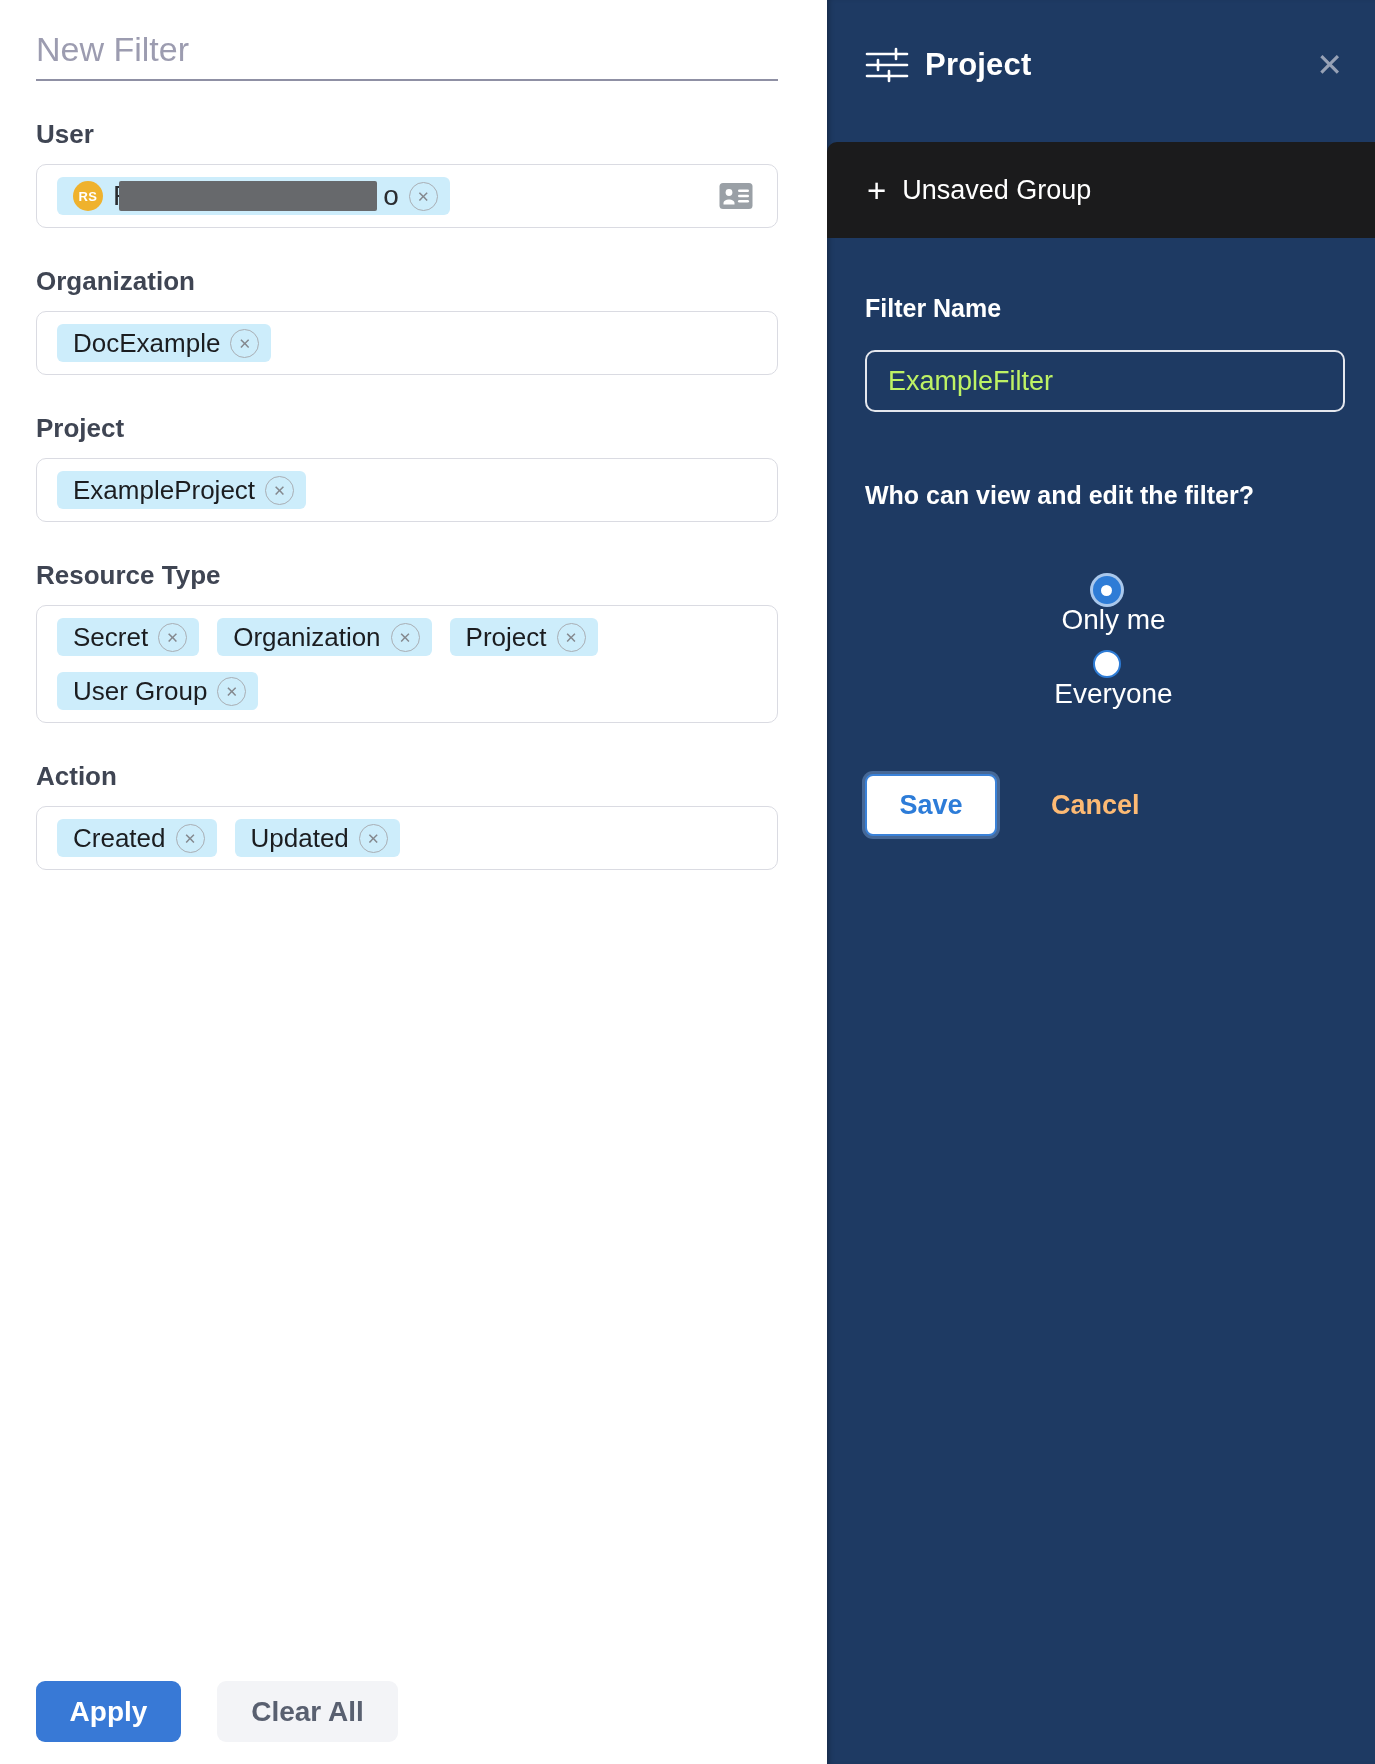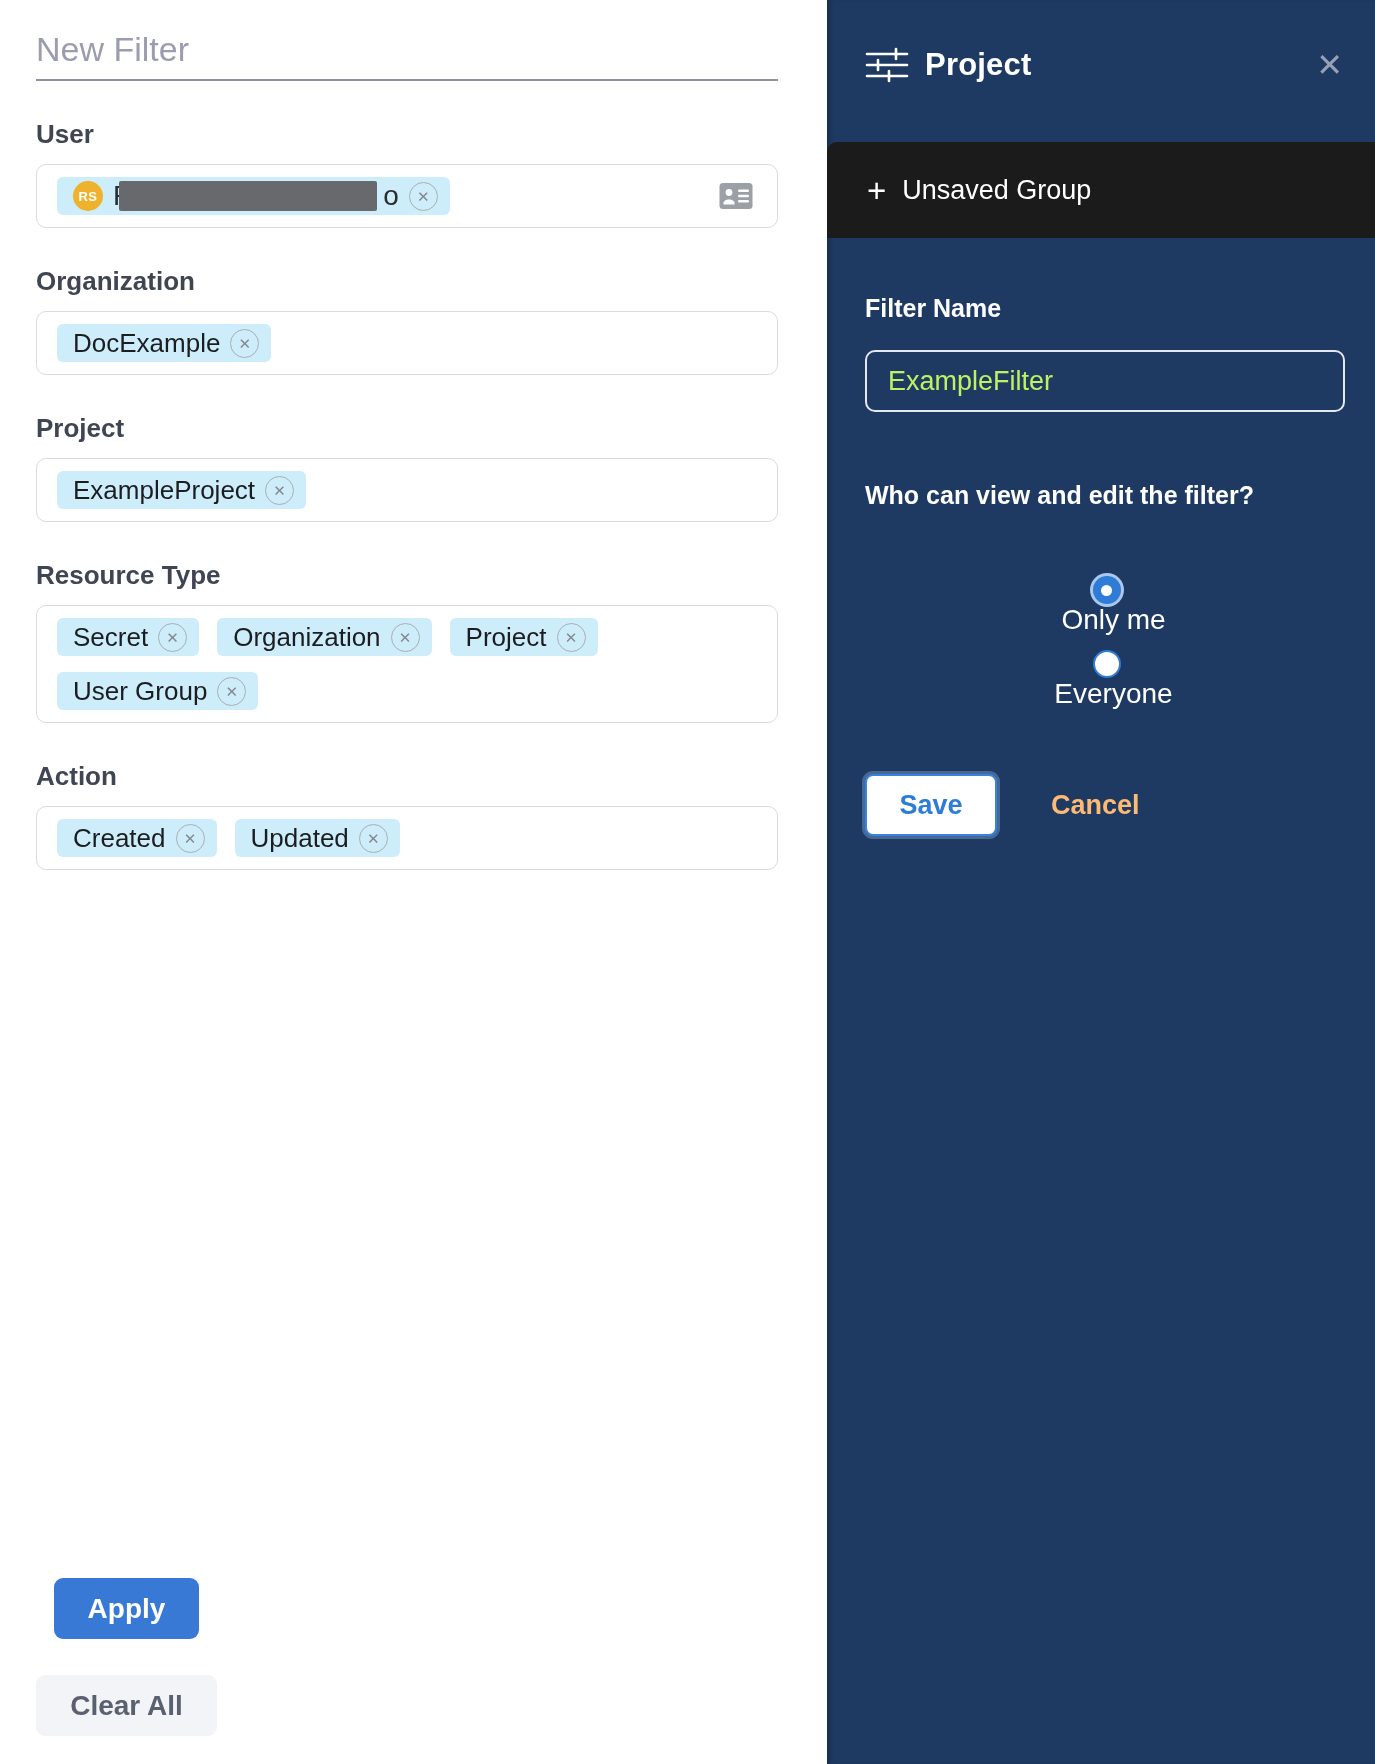--- a/index.html
+++ b/index.html
@@ -57,21 +57,21 @@
   .redaction-blob{
     display:inline-block; width:258px; height:30px; background:#67696c;
     border-radius:2px; margin-left:-14px; margin-right:6px; position:relative; z-index:2;
   }
   .contact-card-icon{
     position:absolute; right:24px; top:50%; transform:translateY(-50%);
     width:34px; height:27px; display:block;
   }
 
   .left-actions{
-    position:absolute; left:36px; bottom:28px; display:flex; gap:36px; align-items:center;flex-direction:column;
+    position:absolute; left:36px; bottom:22px; display:flex; gap:36px; align-items:center;
   }
   .apply-btn{
     min-width:145px; height:61px; border:none; border-radius:9px;
     background:#3879d6; color:#ffffff; font-family:inherit;
     font-size:28px; font-weight:700; cursor:pointer; padding:0 28px;
   }
   .clear-btn{
     min-width:181px; height:61px; border:none; border-radius:9px;
     background:#f3f4f7; color:#596070; font-family:inherit;
     font-size:28px; font-weight:700; cursor:pointer; padding:0 28px;

